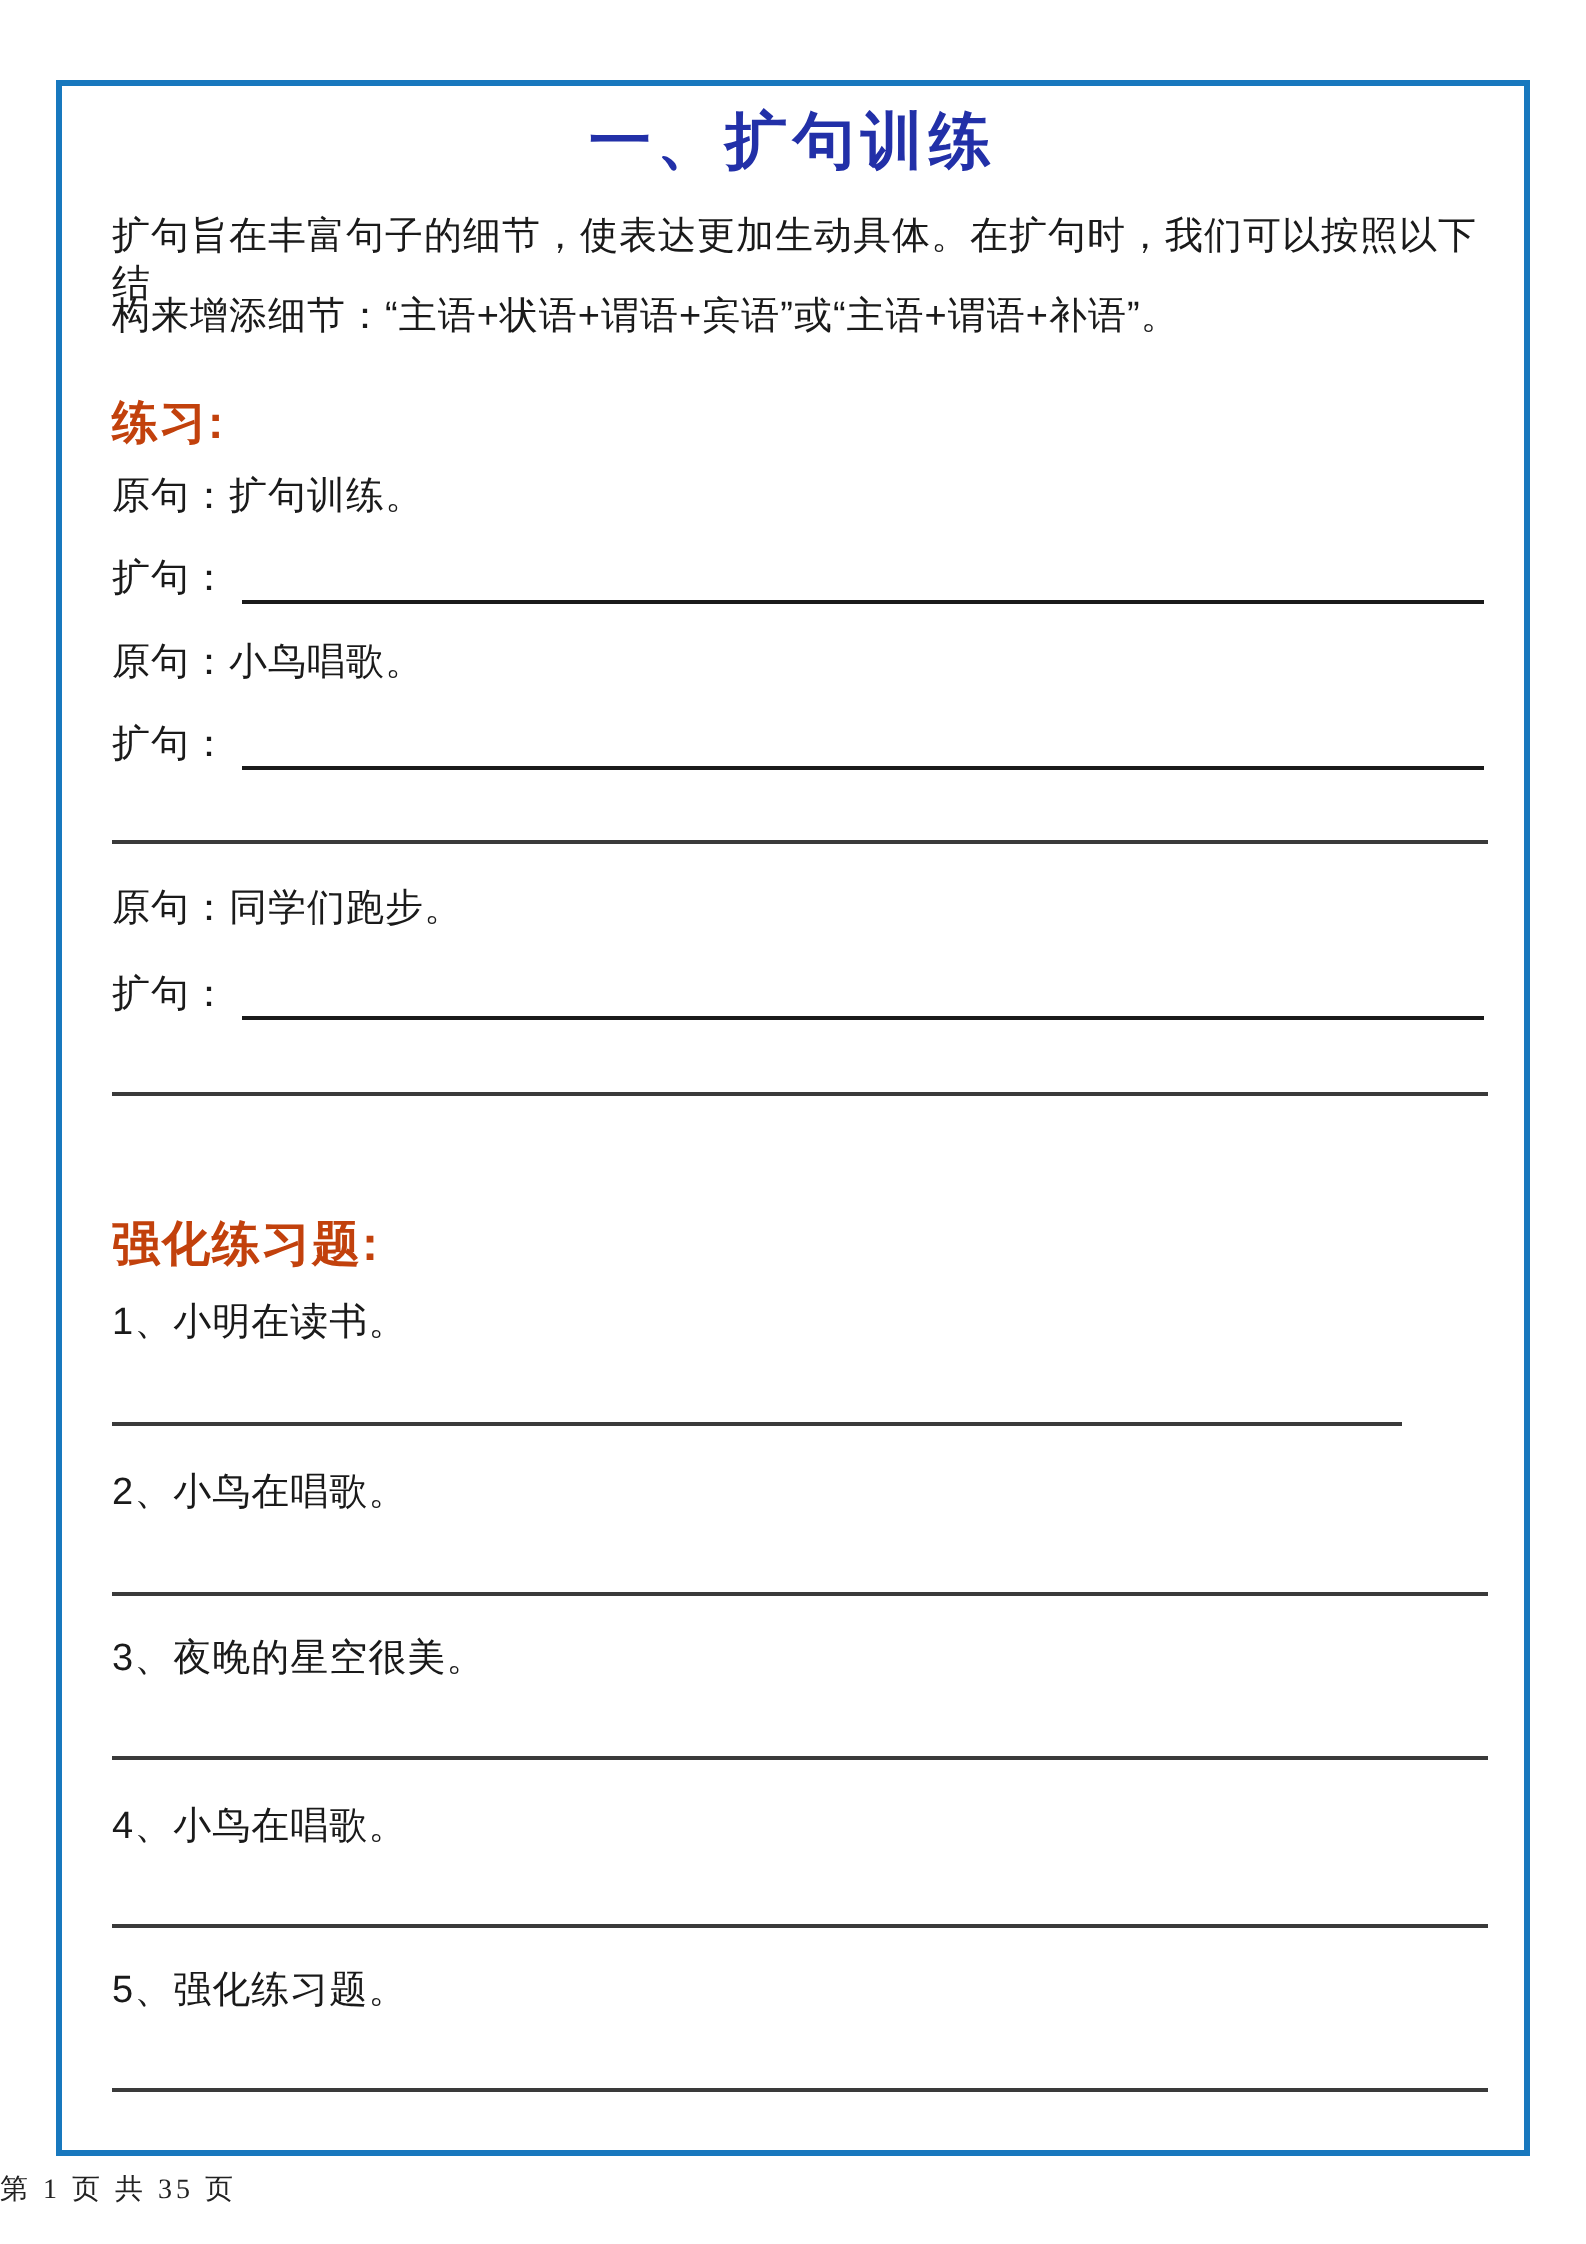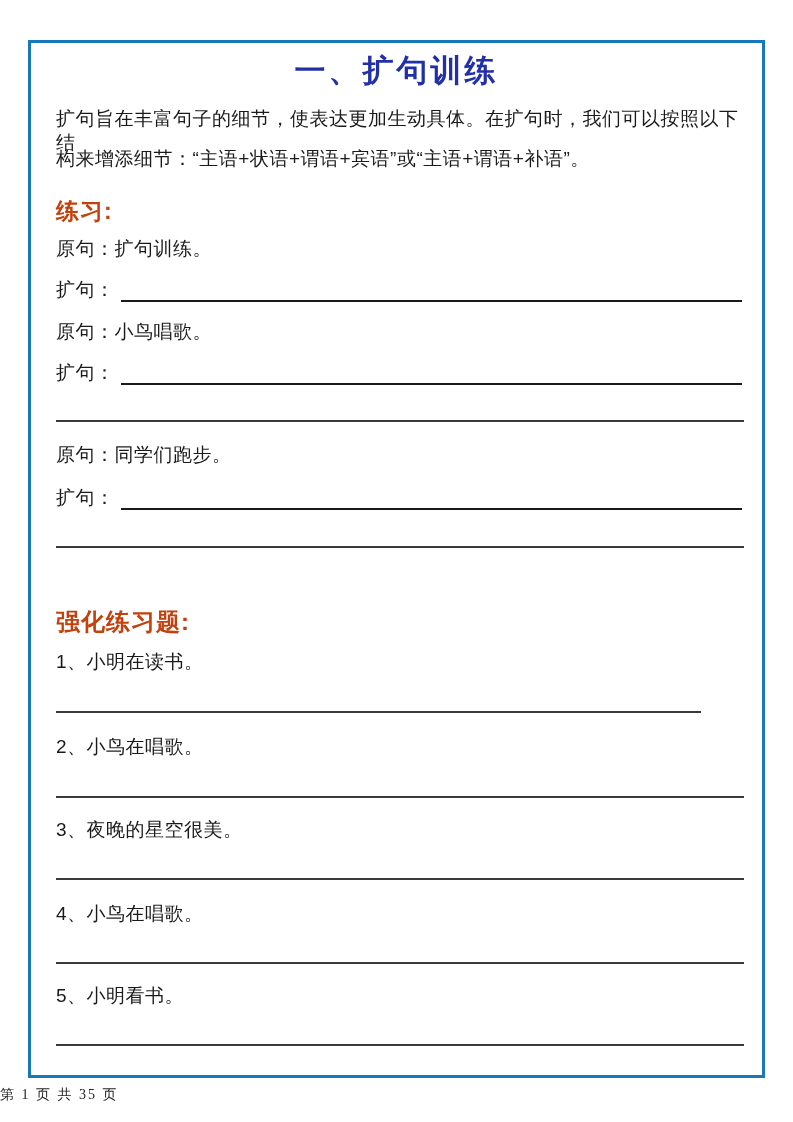--- a/index.html
+++ b/index.html
@@ -114,19 +114,19 @@
     <span>3、</span><span>夜晚的星空很美。</span>
   </div>
   <div class="hr-line" style="top:878px"></div>
 
   <div class="row" style="top:902px">
     <span>4、</span><span>小鸟在唱歌。</span>
   </div>
   <div class="hr-line" style="top:962px"></div>
 
   <div class="row" style="top:984px">
-    <span>5、</span><span>小明看书。</span>
+    <span>5、</span><span>强化练习题。</span>
   </div>
   <div class="hr-line" style="top:1044px"></div>
 
   <div class="footer">第 1 页 共 35 页</div>
 
 </div>
 
 </body></html>

